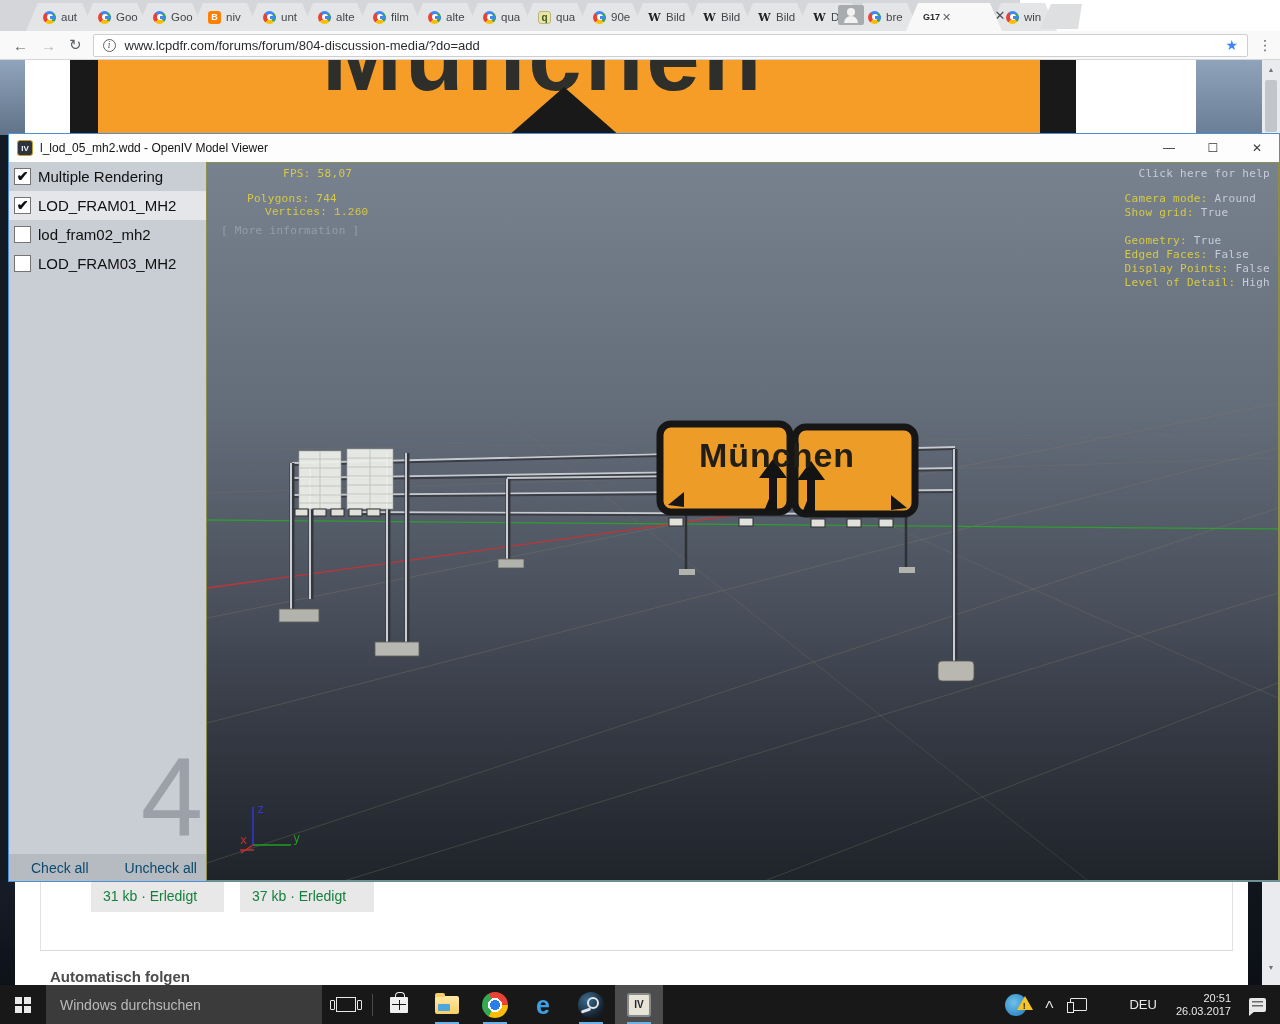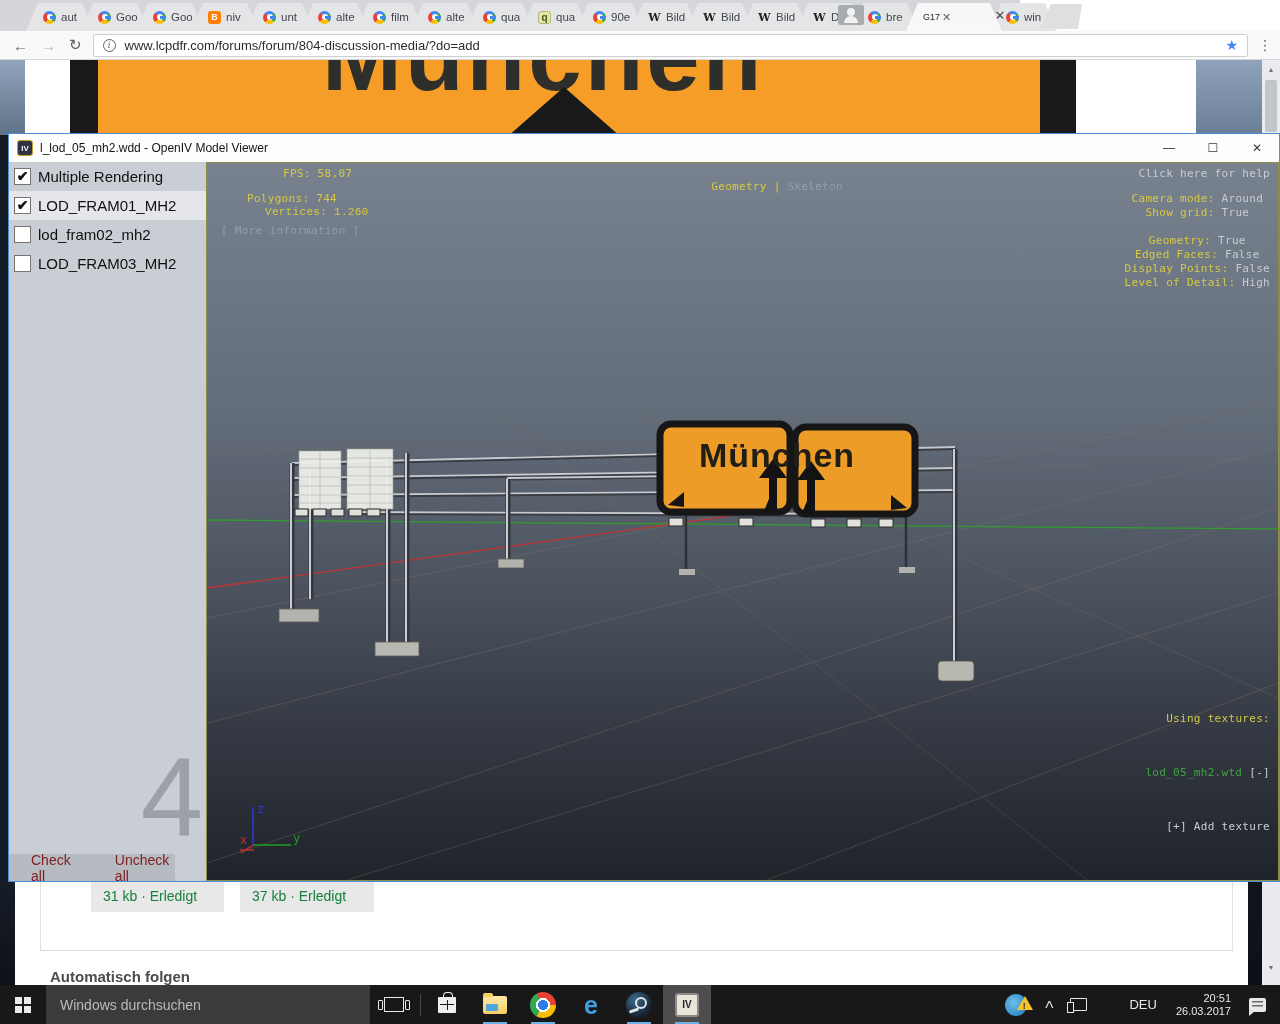--- a/index.html
+++ b/index.html
@@ -18,21 +18,21 @@
   .tab-close { font-size:11px; color:#5f6368; margin-left:2px; }
   .newtab { width:42px; height:25px; margin:1px 0 0 -4px; background:#dddfe1;
             clip-path:polygon(11px 0, 100% 0, calc(100% - 4px) 100%, 0 100%); }
   .fav { width:13px; height:13px; flex:0 0 auto; display:flex; align-items:center; justify-content:center; }
   .fav-g { border-radius:50%; background:conic-gradient(from -45deg,#4285f4 0 90deg,#34a853 0 180deg,#fbbc05 0 270deg,#ea4335 0 360deg); position:relative; }
   .fav-g::after { content:""; position:absolute; inset:3.5px; background:#fff; border-radius:50%; }
   .fav-g::before { content:""; position:absolute; right:0px; top:5.5px; width:6px; height:2.5px; background:#4285f4; z-index:2; }
   .fav-w { font-family:"DejaVu Serif", serif; font-size:11px; color:#222; font-weight:700; }
   .fav-b { background:#ff8000; border-radius:3px; color:#fff; font-size:9px; font-weight:700; }
   .fav-q { background:#e9e6a5; border-radius:3px; color:#3c5a1e; font-size:10px; font-weight:700; border:1px solid #b9b67d; }
-  .fav-17 { width:auto; font-size:9px; font-weight:400; color:#26282b; letter-spacing:0px; }
+  .fav-17 { width:auto; font-size:9px; font-weight:700; color:#26282b; letter-spacing:0px; }
   .browser-controls { position:absolute; right:0; top:0; height:30px; display:flex; align-items:center; }
   .avatar-btn { width:26px; height:20px; background:#a9acaf; border-radius:2px; margin-right:36px; position:relative; }
   .avatar-btn::before { content:""; position:absolute; left:8.5px; top:3px; width:8px; height:8px; border-radius:50%; background:#f2f2f2; }
   .avatar-btn::after { content:""; position:absolute; left:5.5px; top:11px; width:14px; height:7px; border-radius:7px 7px 0 0; background:#f2f2f2; }
   .winbtn { width:40px; text-align:center; font-size:13px; color:#4a4d50; }
   .toolbar { position:absolute; top:31px; left:0; width:1280px; height:29px; background:#f9f9f9; border-bottom:1px solid #d4d6d8; display:flex; align-items:center; z-index:1; }
   .navbtn { font-size:15px; color:#5f6368; margin-left:13px; }
   .navbtn.fwd { color:#b4b7ba; }
   .urlbar { margin-left:11px; width:1170px; height:23px; background:#fff; border:1px solid #cdd0d3; border-radius:2px; display:flex; align-items:center; padding:0 9px; }
   .info-ic { width:13px; height:13px; border:1px solid #5f6368; border-radius:50%; color:#5f6368; font-size:9px; line-height:11px; text-align:center; font-style:italic; font-family:"DejaVu Serif",serif; flex:0 0 auto; }
@@ -69,41 +69,41 @@
   .oiv-icon { width:16px; height:16px; background:#2d3340; border:1px solid #c8a02c; border-radius:3px; color:#f5f5f5; font-size:8px; font-weight:700; display:flex; align-items:center; justify-content:center; }
   .oiv-title-text { margin-left:7px; }
   .oiv-controls { margin-left:auto; display:flex; align-items:center; }
   .oiv-btn { width:44px; text-align:center; font-size:12px; color:#3a3a3a; }
   .oiv-body { position:absolute; left:0; top:28px; width:1270px; height:719px; display:flex; }
   .oiv-sidebar { width:197px; background:#c9cdd4; position:relative; flex:0 0 auto; }
   .sb-row { height:29px; display:flex; align-items:center; padding-left:5px; font-size:15px; color:#101010; }
   .sb-row.selected { background:#e4e6ea; }
   .cbx { width:17px; height:17px; background:#fff; border:1px solid #747474; margin-right:7px; flex:0 0 auto; text-align:center; font-size:14px; font-weight:900; line-height:15px; color:#101010; }
   .watermark { position:absolute; right:3px; top:583px; font-size:112px; line-height:0.92; color:#9ca1a9; }
-  .sb-footer { position:absolute; left:0; bottom:0; width:166px; height:27px; background:#b6bac1; display:flex; align-items:center; font-size:14px; color:#7f1d1d; }
+  .sb-footer { position:absolute; left:0; bottom:0; width:197px; height:27px; background:#b6bac1; display:flex; align-items:center; font-size:14px; color:#0c4a6e; }
   .sb-footer .fbtn1 { margin-left:22px; } .sb-footer .fbtn2 { margin-left:36px; }
   .oiv-viewport { flex:1; position:relative; border:1px solid #8f8f4d; overflow:hidden; }
   .vp-svg { position:absolute; left:0; top:0; width:100%; height:100%; }
   .ovl { position:absolute; font-family:"DejaVu Sans Mono", monospace; font-size:11px; letter-spacing:0.3px; white-space:pre; }
   .c-yel { color:#d6c944; } .c-lt { color:#c7ccd6; } .c-dim { color:#949dab; } .c-grn { color:#3fa43f; }
   .ovl-fps { left:76px; top:4px; }
   .ovl-poly { left:40px; top:29px; } .ovl-vert { left:58px; top:43px;font-family:Liberation Mono, monospace; }
   .ovl-more { left:14px; top:61px; }
   .ovl-mode { left:0; right:0; top:4px; text-align:center; }
   .ovl-help { right:8px; top:4px; }
-  .ovl-settings { right:8px; top:29px; text-align:center; line-height:14px; }
+  .ovl-settings { right:8px; top:29px; text-align:left; line-height:14px; }
   .ovl-settings .gap { height:14px; }
   .ovl-tex { right:8px; bottom:8px; text-align:right; line-height:18px; }
 
   
   .taskbar { position:absolute; left:0; bottom:0; width:1280px; height:39px; background:#181818; z-index:20; display:flex; align-items:center; }
   .start { width:46px; height:39px; display:flex; align-items:center; justify-content:center; flex:0 0 auto; }
   .winlogo { width:16px; height:16px; display:grid; grid-template-columns:7px 7px; grid-template-rows:7px 7px; gap:2px; }
   .winlogo div { background:#eaeaea; }
-  .tb-search { width:324px; height:39px; background:#3b3b3b; display:flex; align-items:center; padding-left:14px; font-size:14px; color:#bababa; flex:0 0 auto; }
+  .tb-search { width:276px; height:39px; background:#3b3b3b; display:flex; align-items:center; padding-left:14px; font-size:14px; color:#bababa; flex:0 0 auto; }
   .tb-ic { width:48px; height:39px; display:flex; align-items:center; justify-content:center; position:relative; flex:0 0 auto; }
   .tb-sep { width:1px; height:22px; background:#4a4a4a; margin:0 2px; flex:0 0 auto; }
   .tb-underline { position:absolute; bottom:0; left:12px; width:24px; height:2.5px; background:#6cb2e8; }
   .taskview { width:20px; height:15px; border:1.6px solid #e8e8e8; position:relative; background:transparent; }
   .taskview::before, .taskview::after { content:""; position:absolute; top:2px; width:3px; height:8px; border:1.6px solid #e8e8e8; border-radius:1px; background:#181818; }
   .taskview::before { left:-7px; } .taskview::after { right:-7px; }
   .store-ic { width:18px; height:16px; background:#f0f0f0; position:relative; border-radius:1px; }
   .store-ic::before { content:""; position:absolute; left:5px; top:-5px; width:8px; height:5px; border:1.6px solid #f0f0f0; border-bottom:none; border-radius:4px 4px 0 0; }
   .store-ic::after { content:""; position:absolute; left:2px; top:3px; width:14px; height:10px; background:
       linear-gradient(#181818,#181818) 6.5px 0/1px 10px no-repeat,
@@ -413,30 +413,22 @@
             <text x="50" y="650" fill="#3535d6">z</text>
             <text x="86" y="679" fill="#1f9e1f">y</text>
             <text x="33" y="681" fill="#c03030">x</text>
           </g>
         </svg>
 
         <div class="ovl ovl-fps c-yel">FPS: 58,07</div>
         <div class="ovl ovl-poly c-yel">Polygons: 744</div>
         <div class="ovl ovl-vert c-yel">Vertices: 1.260</div>
         <div class="ovl ovl-more c-dim">[ More information ]</div>
-        <div class="ovl ovl-mode">
-          <span class="c-yel">Geometry</span><span class="c-yel"> | </span><span class="c-dim">Skeleton</span>
-        </div>
         <div class="ovl ovl-help c-lt">Click here for help</div>
         <div class="ovl ovl-settings" id="vpsettings"><div><span class="c-yel">Camera mode:</span><span class="c-lt"> Around</span></div><div><span class="c-yel">Show grid:</span><span class="c-lt"> True</span></div><div class="gap"></div><div><span class="c-yel">Geometry:</span><span class="c-lt"> True</span></div><div><span class="c-yel">Edged Faces:</span><span class="c-lt"> False</span></div><div><span class="c-yel">Display Points:</span><span class="c-lt"> False</span></div><div><span class="c-yel">Level of Detail:</span><span class="c-lt"> High</span></div></div>
-        <div class="ovl ovl-tex">
-          <div class="c-yel">Using textures:</div>
-          <div><span class="c-grn">lod_05_mh2.wtd</span><span class="c-lt"> [-]</span></div>
-          <div class="c-lt">[+] Add texture</div>
-        </div>
       </div>
     </div>
   </div>
 
   <div class="taskbar">
     <div class="start">
       <div class="winlogo">
           <div></div>
           <div></div>
           <div></div>

